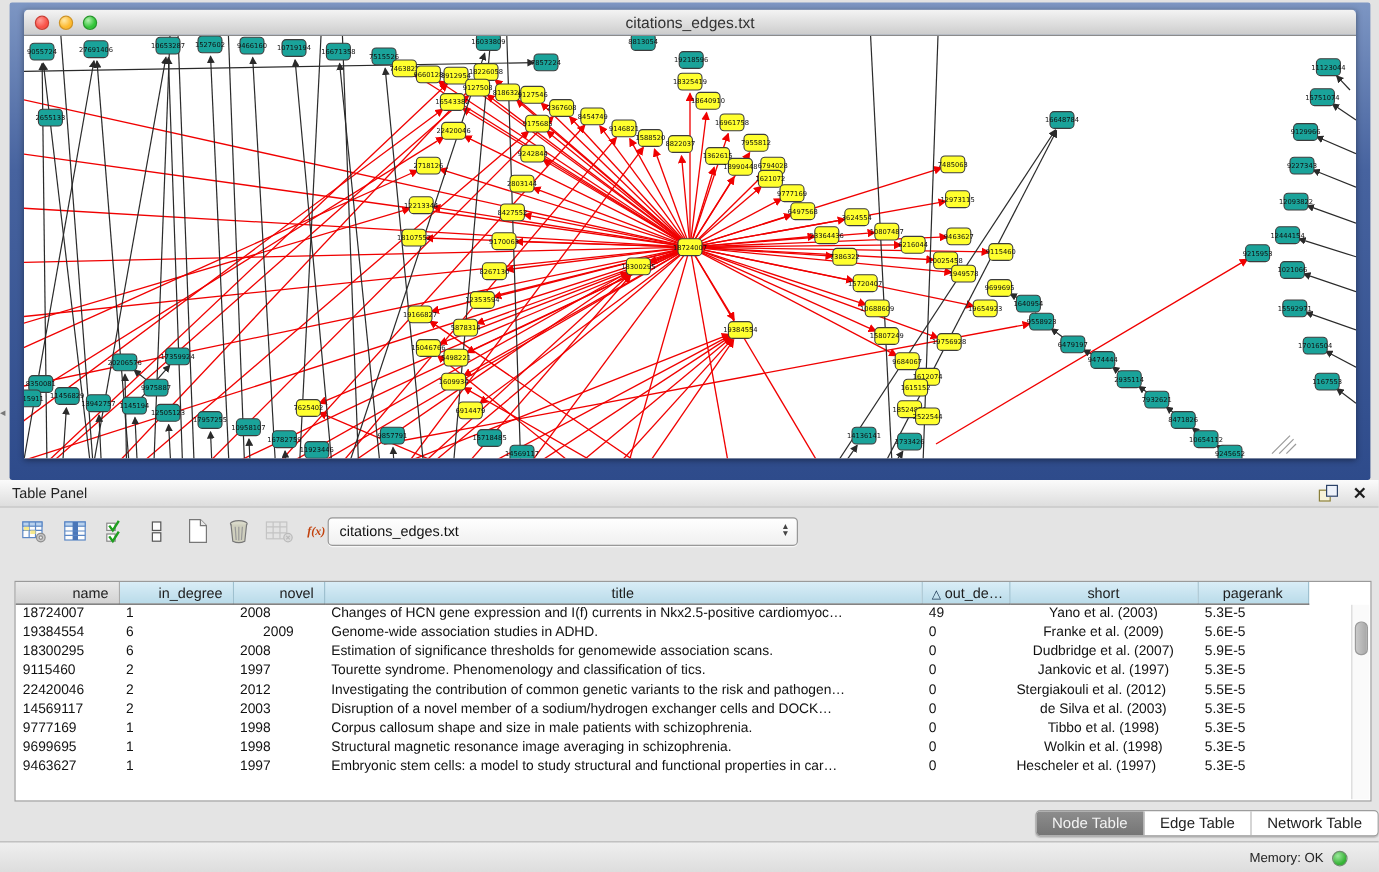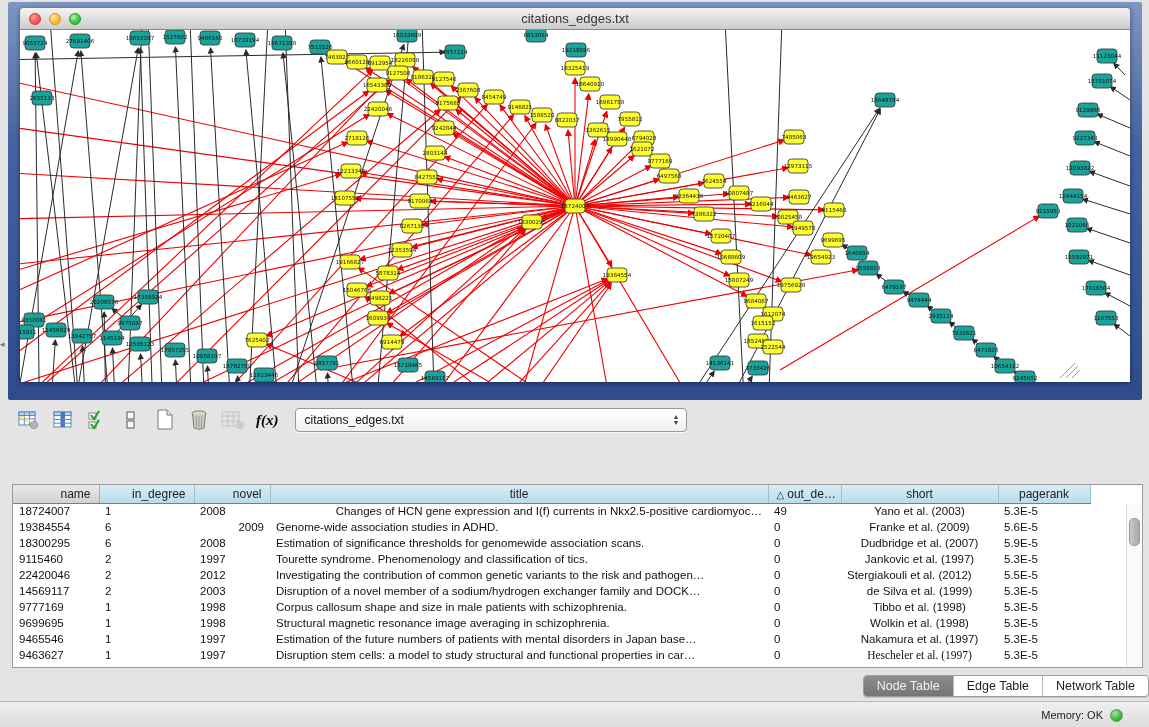--- a/index.html
+++ b/index.html
@@ -28,21 +28,21 @@
   .tp-header{height:22px;background:linear-gradient(#fbfbfb,#dddddd);border-bottom:1px solid #c2c2c2;
     display:flex;align-items:center;padding:0 10px;font-size:12px;color:#222}
   .tp-header .spacer{flex:1}
   .tp-float{width:16px;height:14px;margin-right:12px;position:relative;cursor:pointer}
   .tp-float .sq1{position:absolute;left:0;bottom:0;width:8px;height:8px;border:1px solid #8a7f3c;background:#f6f2d8}
   .tp-float .sq2{position:absolute;right:0;top:0;width:8px;height:8px;border:1px solid #2d4368;background:#eef2fa}
   .tp-close{font-size:14px;font-weight:bold;color:#1c1c1c;cursor:pointer;line-height:14px}
 
   .tp-toolbar{height:40px;display:flex;align-items:center;padding-left:14px}
   .tbtn{width:30px;height:30px;display:flex;align-items:center;justify-content:center;border:none;background:transparent;padding:0;margin-right:4px;cursor:pointer}
-  .fx{font-family:"Liberation Serif",serif;font-style:italic;font-weight:bold;font-size:15px;color:#000000;margin:0 16px 0 4px}
+  .fx{font-family:"Liberation Serif",serif;font-style:italic;font-weight:bold;font-size:10px;color:#c2410c;margin:0 2px 0 4px}
   .combo{width:392px;height:24px;box-sizing:border-box;border:1px solid #989898;border-radius:4px;
     background:linear-gradient(#ffffff,#f0f0f0);display:flex;align-items:center;font-size:12px;color:#111;
     padding-left:9px;position:relative;cursor:pointer;box-shadow:0 1px 0 rgba(255,255,255,.7)}
   .combo .stepper{position:absolute;right:6px;top:0;bottom:0;display:flex;flex-direction:column;justify-content:center;color:#444;font-size:7px;line-height:6px}
 
   .tbl-wrap{position:absolute;left:12px;top:84px;width:1129px;bottom:33px;background:#fff;border:1px solid #9a9a9a;overflow:hidden}
   table.grid{border-collapse:collapse;table-layout:fixed;font-size:11.5px;color:#111}
   table.grid th{height:18px;box-sizing:border-box;font-weight:normal;font-size:12px;color:#1c1c1c;
     background:linear-gradient(#d9edf7,#b9dbe9);border-right:1px solid #9ec0cf;border-bottom:1px solid #7e7e7e;
     padding:0 8px;white-space:nowrap;overflow:hidden;cursor:pointer}
@@ -732,20 +732,29 @@
           <line x1="1046" y1="348" x2="1058" y2="336"></line>
           <line x1="1052" y1="348" x2="1060" y2="340"></line>
         </g>
       </svg>
     </div>
   </div>
 </div>
 <div class="collapse-arrow">◂</div>
 
 <div class="table-panel">
+  <div class="tp-header">
+    <span>Table Panel</span>
+    <span class="spacer"></span>
+    <span class="tp-float">
+        <span class="sq1"></span>
+        <span class="sq2"></span>
+      </span>
+    <span class="tp-close">✕</span>
+  </div>
 
   <div class="tp-toolbar">
     <button class="tbtn">
       <svg width="22" height="20">
           <g>
             <rect x="1" y="2" width="16" height="13" fill="#fdfdfd" stroke="#5b87c5"></rect>
             <rect x="1" y="2" width="16" height="3.5" fill="#b9d2ee" stroke="#5b87c5"></rect>
             <line x1="6.3" y1="2" x2="6.3" y2="15" stroke="#5b87c5"></line>
             <line x1="11.6" y1="2" x2="11.6" y2="15" stroke="#5b87c5"></line>
             <line x1="1" y1="9" x2="17" y2="9" stroke="#5b87c5"></line>
@@ -845,29 +854,29 @@
             <th style="text-align: left;"><span class="sort-tri">△</span>out_de…</th>
             <th style="text-align: center;">short</th>
             <th style="text-align: center;">pagerank</th>
           </tr>
         </thead>
       <tbody id="tbl-body">
           <tr>
             <td style="text-align: left;">18724007</td>
             <td style="text-align: left;">1</td>
             <td style="text-align: left;">2008</td>
-            <td style="text-align: right;">Changes of HCN gene expression and I(f) currents in Nkx2.5-positive cardiomyoc…</td>
+            <td style="text-align: left;">Changes of HCN gene expression and I(f) currents in Nkx2.5-positive cardiomyoc…</td>
             <td style="text-align: left;">49</td>
             <td style="text-align: center;">Yano et al. (2003)</td>
             <td style="text-align: left;">5.3E-5</td>
           </tr>
           <tr>
             <td style="text-align: left;">19384554</td>
             <td style="text-align: left;">6</td>
-            <td style="text-align: right;">2009</td>
+            <td style="text-align: center;">2009</td>
             <td style="text-align: left;">Genome-wide association studies in ADHD.</td>
             <td style="text-align: left;">0</td>
             <td style="text-align: center;">Franke et al. (2009)</td>
             <td style="text-align: left;">5.6E-5</td>
           </tr>
           <tr>
             <td style="text-align: left;">18300295</td>
             <td style="text-align: left;">6</td>
             <td style="text-align: left;">2008</td>
             <td style="text-align: left;">Estimation of significance thresholds for genomewide association scans.</td>
@@ -890,23 +899,23 @@
             <td style="text-align: left;">2012</td>
             <td style="text-align: left;">Investigating the contribution of common genetic variants to the risk and pathogen…</td>
             <td style="text-align: left;">0</td>
             <td style="">Stergiakouli et al. (2012)</td>
             <td style="text-align: left;">5.5E-5</td>
           </tr>
           <tr>
             <td style="text-align: left;">14569117</td>
             <td style="text-align: left;">2</td>
             <td style="text-align: left;">2003</td>
-            <td style="text-align: left;">Disruption of a novel member of a sodium/hydrogen exchanger family and DOCK…</td>
+            <td style="text-align: left;">Disruption of a novel member of a sodium/hydrogen exchanger cells and DOCK…</td>
             <td style="text-align: left;">0</td>
-            <td style="text-align: center;">de Silva et al. (1999)</td>
+            <td style="text-align: center;">de Silva et al. (2003)</td>
             <td style="text-align: left;">5.3E-5</td>
           </tr>
           <tr>
             <td style="text-align: left;">9777169</td>
             <td style="text-align: left;">1</td>
             <td style="text-align: left;">1998</td>
             <td style="text-align: left;">Corpus callosum shape and size in male patients with schizophrenia.</td>
             <td style="text-align: left;">0</td>
             <td style="text-align: center;">Tibbo et al. (1998)</td>
             <td style="text-align: left;">5.3E-5</td>
@@ -914,35 +923,26 @@
           <tr>
             <td style="text-align: left;">9699695</td>
             <td style="text-align: left;">1</td>
             <td style="text-align: left;">1998</td>
             <td style="text-align: left;">Structural magnetic resonance image averaging in schizophrenia.</td>
             <td style="text-align: left;">0</td>
             <td style="text-align: center;">Wolkin et al. (1998)</td>
             <td style="text-align: left;">5.3E-5</td>
           </tr>
           <tr>
-            <td style="text-align: left;">9465546</td>
-            <td style="text-align: left;">1</td>
-            <td style="text-align: left;">1997</td>
-            <td style="text-align: left;">Estimation of the future numbers of patients with mental disorders in Japan base…</td>
-            <td style="text-align: left;">0</td>
-            <td style="text-align: center;">Nakamura et al. (1997)</td>
-            <td style="text-align: left;">5.3E-5</td>
-          </tr>
-          <tr>
             <td style="text-align: left;">9463627</td>
             <td style="text-align: left;">1</td>
             <td style="text-align: left;">1997</td>
-            <td style="text-align: left;">Disruption stem cells: a model to study structural and functional properties in car…</td>
+            <td style="text-align: left;">Embryonic stem cells: a model to study structural and functional properties in car…</td>
             <td style="text-align: left;">0</td>
-            <td style="text-align: center; font-family: Liberation Serif, serif;">Hescheler et al. (1997)</td>
+            <td style="text-align: left;">Hescheler et al. (1997)</td>
             <td style="text-align: left;">5.3E-5</td>
           </tr>
         </tbody>
     </table>
     <div class="vscroll">
       <div class="vthumb"></div>
     </div>
   </div>
 
   <div class="tabs-row">

